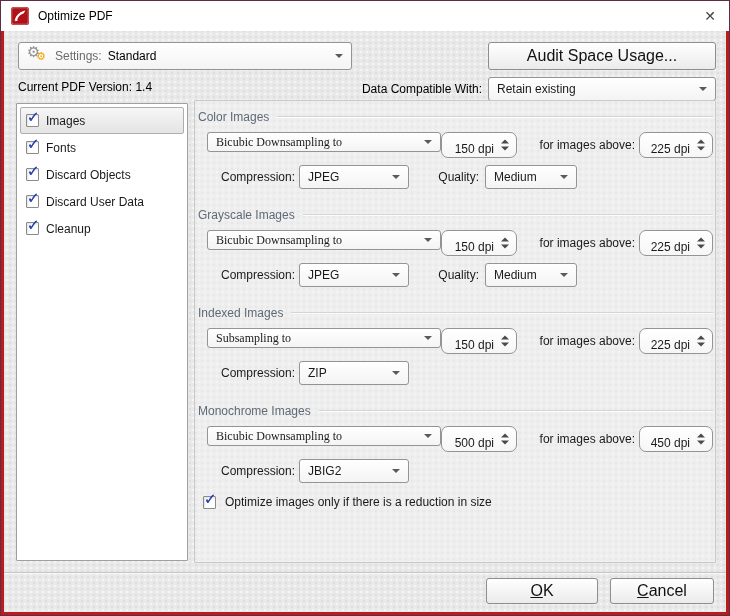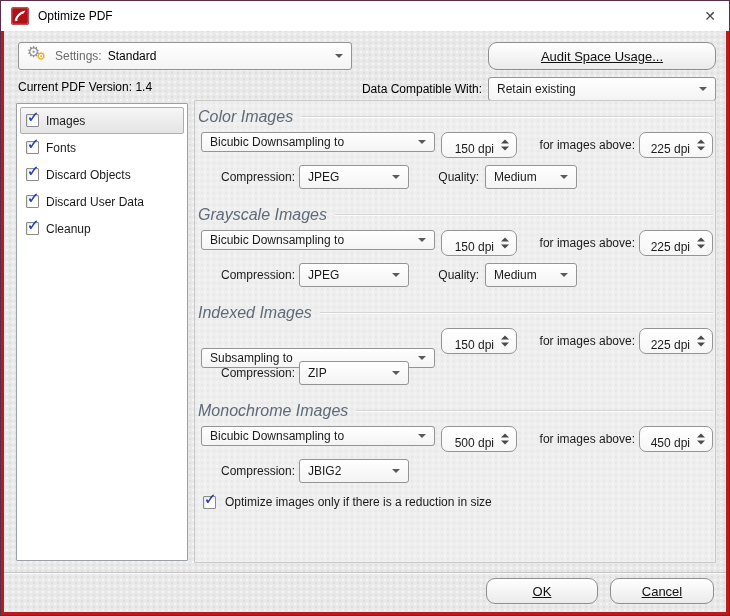--- a/index.html
+++ b/index.html
@@ -26,23 +26,23 @@
     background-image:
       radial-gradient(rgba(255,255,255,.55) 1px, transparent 1.3px),
       radial-gradient(rgba(120,120,120,.10) 1px, transparent 1.3px);
     background-size:6px 6px, 6px 6px;
     background-position:0 0, 3px 3px;
     overflow:hidden;
   }
   
   .btn{
     position:absolute; background:linear-gradient(#ffffff,#ebebeb);
-    border:1px solid #8e8e8e; border-radius:9px;
+    border:1px solid #8e8e8e; border-radius:3px;
     display:flex; align-items:center; justify-content:center;
-    font-size:13px; color:#111; cursor:pointer;text-decoration:underline;
+    font-size:16px; color:#111; cursor:pointer;
   }
   .combo{
     position:absolute; background:linear-gradient(#ffffff,#f4f4f4);
     border:1px solid #949494; border-radius:3px;
     display:flex; align-items:center; padding:0 20px 0 8px;
     white-space:nowrap; overflow:hidden; cursor:pointer;
   }
   .combo .arr{
     position:absolute; right:8px; top:50%; margin-top:-2px;
     width:0; height:0; border-left:4px solid transparent;
@@ -96,23 +96,23 @@
     border:1px solid #aeaeae;
   }
   
   .panel{
     position:absolute; left:190px; top:69px; width:522px; height:463px;
     border:1px solid #c9c9c9; border-radius:1px;
     background:rgba(243,243,243,.45);
   }
   .section{ position:absolute; left:0; width:522px; }
   .sec-head{ position:absolute; left:3px; right:4px; top:0; display:flex; align-items:center; gap:8px; height:15px; }
-  .sec-title{ color:#5e6a77; font-size:16px; white-space:nowrap;font-style:italic; }
+  .sec-title{ color:#5e6a77; font-size:12px; white-space:nowrap; }
   .sec-rule{ flex:1; height:1px; background:#d3d6d9; box-shadow:0 1px 0 rgba(255,255,255,.8); }
-  .method-combo{ left:6px; width:234px; height:20px; }
+  .method-combo{ left:12px; width:234px; height:20px;font-family:Liberation Serif, serif; }
   .dpi-spin{ left:246px; width:76px; height:26px; }
   .above-label{ position:absolute; left:326px; top:6px; width:114px; text-align:right; }
   .above-spin{ left:444px; width:74px; height:26px; }
   .comp-label{ position:absolute; left:0px; top:5px; width:100px; text-align:right; }
   .comp-combo{ left:104px; width:110px; height:24px; }
   .qual-label{ position:absolute; left:216px; top:5px; width:68px; text-align:right; }
   .qual-combo{ left:290px; width:92px; height:24px; }
   .opt-row{
     position:absolute; left:8px; top:394px; display:flex; align-items:center; gap:9px; cursor:pointer;
   }
@@ -265,21 +265,21 @@
           <span>Medium</span>
           <i class="arr"></i>
         </div>
       </div>
 
       <div class="section" style="top:204px;">
         <div class="sec-head">
           <span class="sec-title">Indexed Images</span>
           <span class="sec-rule"></span>
         </div>
-        <div class="combo method-combo" style="top:23px;margin-top:20px;">
+        <div class="combo method-combo" style="top:23px;">
           <span>Subsampling to</span>
           <i class="arr"></i>
         </div>
         <div class="spin dpi-spin" style="top:23px;">
           <span>150 dpi</span>
           <span class="spin-btns">
               <i class="tri-up"></i>
               <i class="tri-dn"></i>
             </span>
         </div>

